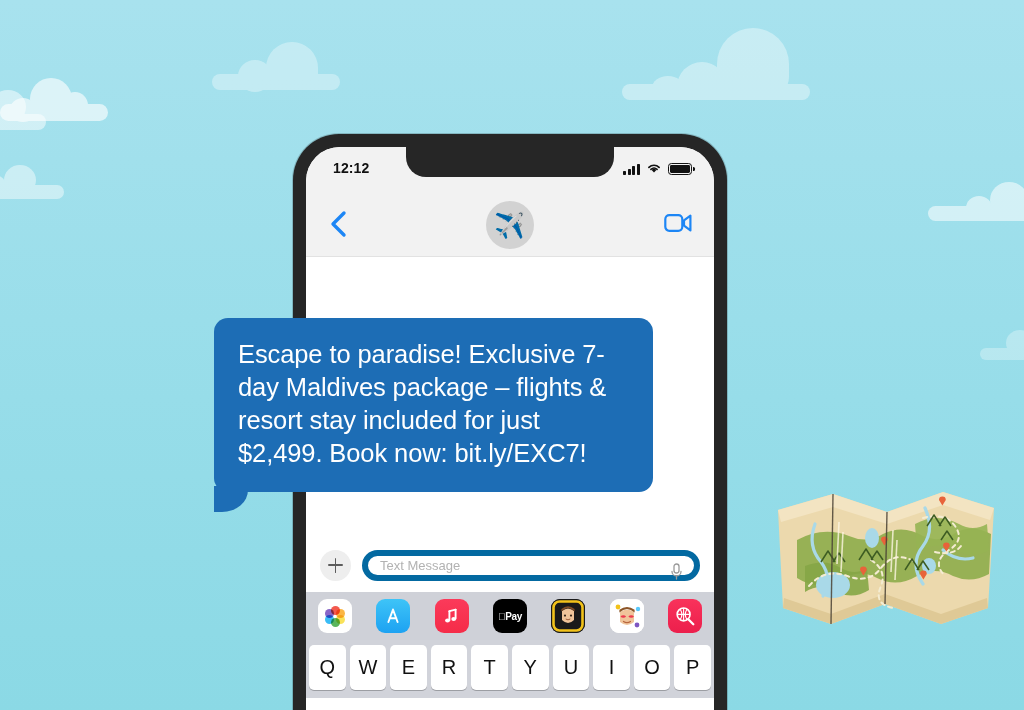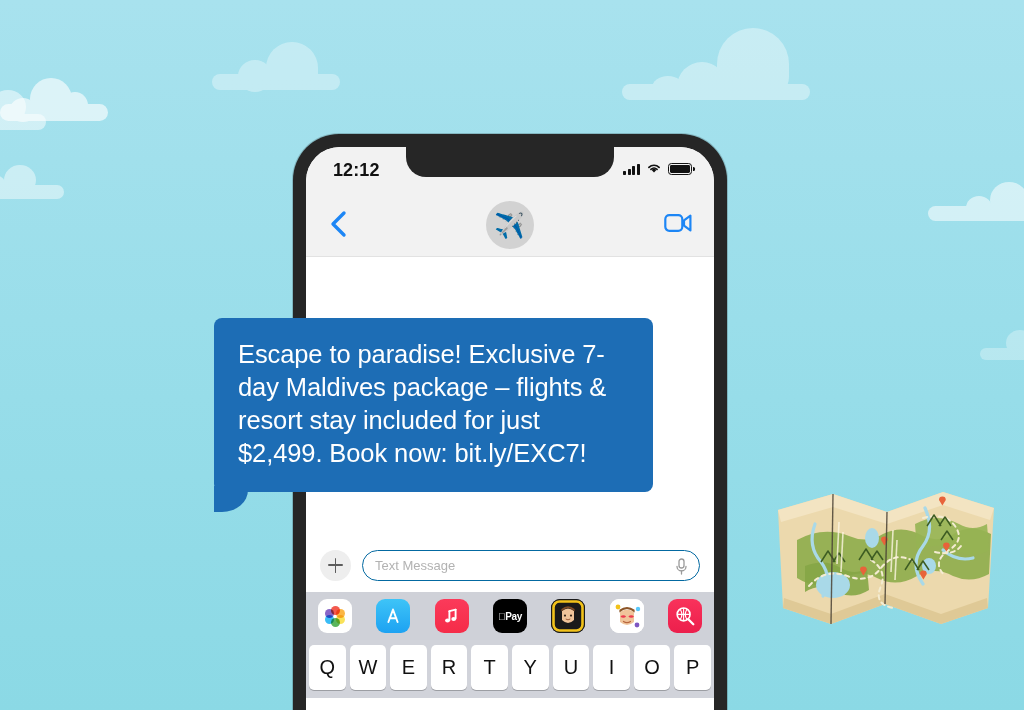--- a/index.html
+++ b/index.html
@@ -95,21 +95,21 @@
     top: -1px;
     width: 208px;
     height: 31px;
     background: #262626;
     border-radius: 0 0 20px 20px;
   }
   #status-time {
     position: absolute;
     left: 27px;
     top: 13px;
-    font-size: 18px;
+    font-size: 14px;
     font-weight: bold;
     color: #111;
     letter-spacing: .1px;
   }
   #status-icons {
     position: absolute;
     right: 22px;
     top: 13px;
     display: flex;
     align-items: center;
@@ -199,21 +199,21 @@
     position: absolute;
     background: #5c5c5c;
     border-radius: 1px;
   }
   #plus-button::before { left: 8px; top: 14.6px; width: 15px; height: 1.8px; }
   #plus-button::after  { left: 14.6px; top: 8px; width: 1.8px; height: 15px; }
 
   #text-field {
     flex: 1 1 auto;
     height: 31px;
-    border: 1px solid #0369a1;
+    border: 6px solid #0369a1;
     border-radius: 16px;
     display: flex;
     align-items: center;
     padding: 0 12px;
     position: relative;
     cursor: text;
   }
   #text-field-placeholder {
     font-size: 13px;
     color: #b2b2b2;
@@ -290,21 +290,21 @@
   }
 
   
   #message-bubble {
     position: absolute;
     left: 214px;
     top: 318px;
     width: 439px;
     padding: 20px 24px 22px 24px;
     background: #1d6db5;
-    border-radius: 8px;
+    border-radius: 14px;
     color: #ffffff;
     font-size: 25.5px;
     line-height: 33px;
     font-weight: 500;
     letter-spacing: -.1px;
     z-index: 20;
   }
   #message-bubble-tail {
     position: absolute;
     left: 0px;

